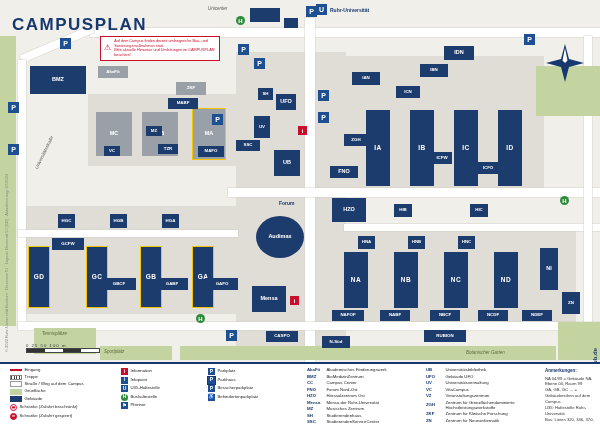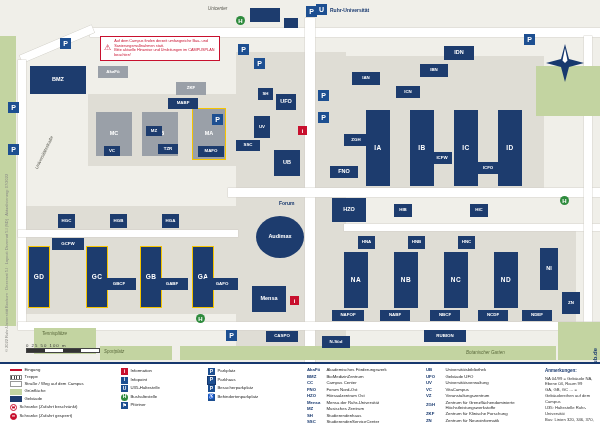--- a/index.html
+++ b/index.html
@@ -184,20 +184,21 @@
       <div class="sq-icon bus-icon" style="left: 560px; top: 196px;">H</div>
       <div class="sq-icon bus-icon" style="left: 196px; top: 314px;">H</div>
       <div class="maplabel" style="left: 26px; top: 150px; transform: rotate(-64deg);">Universitätsstraße</div>
       <div class="maplabel" style="left: 208px; top: 6px;">Unicenter</div>
       <div class="maplabel strong" style="left: 279px; top: 200px;">Forum</div>
       <div class="maplabel area-name" style="left: 42px; top: 331px;">Tennisplätze</div>
       <div class="maplabel area-name" style="left: 104px; top: 349px;">Sportplatz</div>
       <div class="maplabel area-name" style="left: 466px; top: 350px;">Botanischer Garten</div>
     </div>
 
+  <h1 class="title">CAMPUSPLAN</h1>
 
 
   <svg class="compass" width="38" height="38" viewBox="0 0 38 38">
     <polygon points="19,0 23,15 38,19 23,23 19,38 15,23 0,19 15,15" fill="#17386e"></polygon>
     <polygon points="19,4 21.5,16.5 19,19 16.5,16.5" fill="#ffffff"></polygon>
   </svg>
 
   <div class="notice">
     <span class="warn">⚠</span>
     <div class="notice-text">

